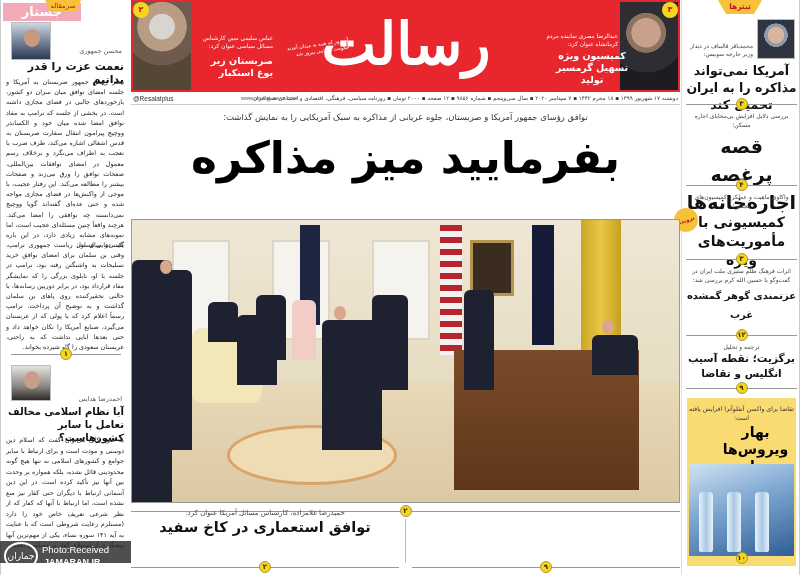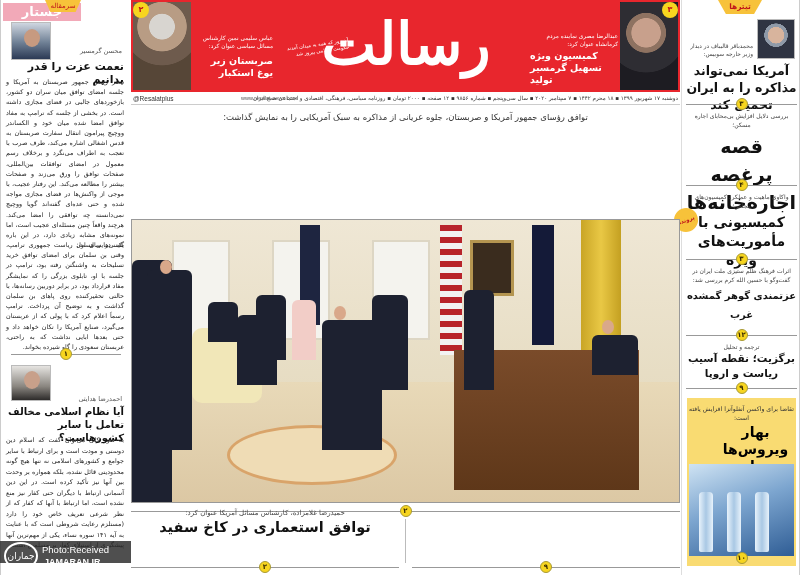--- a/index.html
+++ b/index.html
@@ -43,21 +43,21 @@
   .promo-left { left: 0; }
   .promo-right { right: 0; }
   .promo-photo { position:absolute; top:2px; width:58px; height:88px; }
   .promo-left .promo-photo { left: 2px; background: radial-gradient(circle at 50% 28%, #d8d5d0 0 18%, #b89c84 19% 35%, #6e5b4d 36% 55%, #564637 56%); }
   .promo-right .promo-photo { right: 2px; background: radial-gradient(circle at 45% 35%, #c8a08c 0 22%, #8e7261 23% 30%, #2e2d33 31% 60%, #1d1c22 61%); }
   .promo-kicker { position:absolute; font-size:5.8px; color:#fff; line-height:8px; }
   .promo-title { position:absolute; font-size:9.5px; font-weight:bold; color:#fff; line-height:12px; }
   .promo-left .promo-kicker { left: 62px; top: 34px; width: 80px; text-align:right; }
   .promo-left .promo-title { left: 62px; top: 55px; width: 80px; text-align:right; }
   .promo-right .promo-kicker { right: 62px; top: 32px; width: 80px; text-align:right; }
-  .promo-right .promo-title { right: 70px; top: 50px; width: 80px; text-align:left; }
+  .promo-right .promo-title { right: 48px; top: 50px; width: 80px; text-align:center; }
   .page-num-badge { position:absolute; width: 16px; height:16px; border-radius:50%; background:#f7d51f; color:#c0151a; font-size:8px; line-height:16px; text-align:center; font-weight:bold; }
 
   .info-strip { position:absolute; left:0; top:92px; width:549px; height:13px; border-bottom:1px solid #ccc; font-size: 5.6px; line-height: 13px; color:#333; white-space:nowrap; overflow:hidden; }
   .info-strip .social { position:absolute; left:2px; top:0; direction:ltr; font-family:"Liberation Sans", sans-serif; font-size:6.5px; }
   .info-strip .site { position:absolute; left:110px; top:0; direction:ltr; font-family:"Liberation Sans", sans-serif; font-size:5.5px; color:#555; }
   .info-strip .dateline { position:absolute; right:2px; top:0; }
 
   .kicker-main { position:absolute; left:0; top:112px; width:549px; text-align:center; font-size:8.5px; color:#333; }
   .headline-main { position:absolute; left:0; top:128px; width:549px; text-align:center; font-size: 44px; font-weight:bold; color:#000; line-height: 60px; letter-spacing: 1px; }
 
@@ -146,21 +146,21 @@
       <div class="kick">اثرات فرهنگ ظلم ستیزی ملت ایران در گفت‌وگو با حسین الله کرم بررسی شد:</div>
       <div class="ttl" style="font-size:10px;line-height:19px;margin-top:2px;">عزتمندی گوهر گمشده غرب</div>
     </div>
     <div class="rnum" style="top:329px;">
         <div class="line"></div>
         <span class="circle-num">۱۲</span>
       </div>
 
     <div class="item" style="top:342px;">
       <div class="kick">ترجمه و تحلیل</div>
-      <div class="ttl" style="font-size:10.5px;line-height:15px;">برگزیت؛ نقطه آسیب ریاست و اروپا</div>
+      <div class="ttl" style="font-size:10.5px;line-height:15px;">برگزیت؛ نقطه آسیب انگلیس و تقاضا</div>
     </div>
     <div class="rnum" style="top:382px;">
         <div class="line"></div>
         <span class="circle-num">۹</span>
       </div>
 
     <div class="virus-box">
       <div class="kick">تقاضا برای واکسن آنفلوآنزا افزایش یافته است:</div>
       <div class="ttl">بهار ویروس‌ها در پاییز</div>
       <div class="photo">
@@ -192,20 +192,21 @@
       </div>
     </div>
 
     <div class="info-strip">
       <span class="dateline">دوشنبه ۱۷ شهریور ۱۳۹۹ ▪ ۱۸ محرم ۱۴۴۲ ▪ ۷ سپتامبر ۲۰۲۰ ▪ سال سی‌وپنجم ▪ شماره ۹۸۵۶ ▪ ۱۲ صفحه ▪ ۲۰۰۰ تومان ▪ روزنامه سیاسی، فرهنگی، اقتصادی و اجتماعی صبح ایران</span>
       <span class="site">www.resalat-news.com</span>
       <span class="social">@Resalatplus</span>
     </div>
 
     <div class="kicker-main">توافق رؤسای جمهور آمریکا و صربستان، جلوه عریانی از مذاکره به سبک آمریکایی را به نمایش گذاشت:</div>
+    <div class="headline-main">بفرمایید میز مذاکره</div>
 
     <div class="main-photo" title="جلسه رئیس‌جمهور آمریکا و صربستان در دفتر بیضی">
       <div class="wall"></div>
       <div class="floor"></div>
       <div class="window" style="left:40px;"></div>
       <div class="window" style="left:140px;"></div>
       <div class="window" style="left:240px;"></div>
       <div class="flag-navy"></div>
       <div class="flag-us"></div>
       <div class="portrait"></div>
@@ -250,21 +251,21 @@
         </div>
     </div>
   </div>
 
   <div class="col-left">
     <div class="jostar-banner">جستار</div>
     <div class="sarmaghale-tag">سرمقاله</div>
     <div class="author-photo">
         <div class="face"></div>
       </div>
-    <div class="author-name">محسن گرمسیر</div>
+    <div class="author-name">محسن جمهوری</div>
     <div class="ed-title">نعمت عزت را قدر بدانیم</div>
     <div class="ed-body">سفر رئیس جمهور صربستان به آمریکا و جلسه امضای توافق میان سران دو کشور، بازخوردهای جالبی در فضای مجازی داشته است. در بخشی از جلسه که ترامپ به مفاد توافق امضا شده میان خود و الکساندر ووچیچ پیرامون انتقال سفارت صربستان به قدس اشغالی اشاره می‌کند، طرف صرب با تعجب به اطراف می‌نگرد و برخلاف رسم معمول در امضای توافقات بین‌المللی، صفحات توافق را ورق می‌زند و صفحات بیشتر را مطالعه می‌کند. این رفتار عجیب، با موجی از واکنش‌ها در فضای مجازی مواجه شده و حتی عده‌ای گفته‌اند گویا ووچیچ نمی‌دانسته چه توافقی را امضا می‌کند. هرچند واقعاً چنین مسئله‌ای عجیب است، اما نمونه‌های مشابه زیادی دارد، در این باره گفتنی‌هایی هست:</div>
     <div class="ed-body ed-body2">یک. در سال اول ریاست جمهوری ترامپ، وقتی بن سلمان برای امضای توافق خرید تسلیحات به واشنگتن رفته بود، ترامپ در جلسه با او، تابلوی بزرگی را که نمایشگر مفاد قرارداد بود، در برابر دوربین رسانه‌ها، با حالتی تحقیرکننده روی پاهای بن سلمان گذاشت و به توضیح آن پرداخت. ترامپ رسماً اعلام کرد که با پولی که از عربستان می‌گیرد، صنایع آمریکا را تکان خواهد داد و حتی بعدها ابایی نداشت که به راحتی، عربستان سعودی را گاو شیرده بخواند.</div>
     <div class="divider-num" style="left:10px;top:348px;width:110px;">
         <div class="line"></div>
         <span class="circle-num">۱</span>
       </div>
 
     <div class="author2-photo">
         <div class="face"></div>

